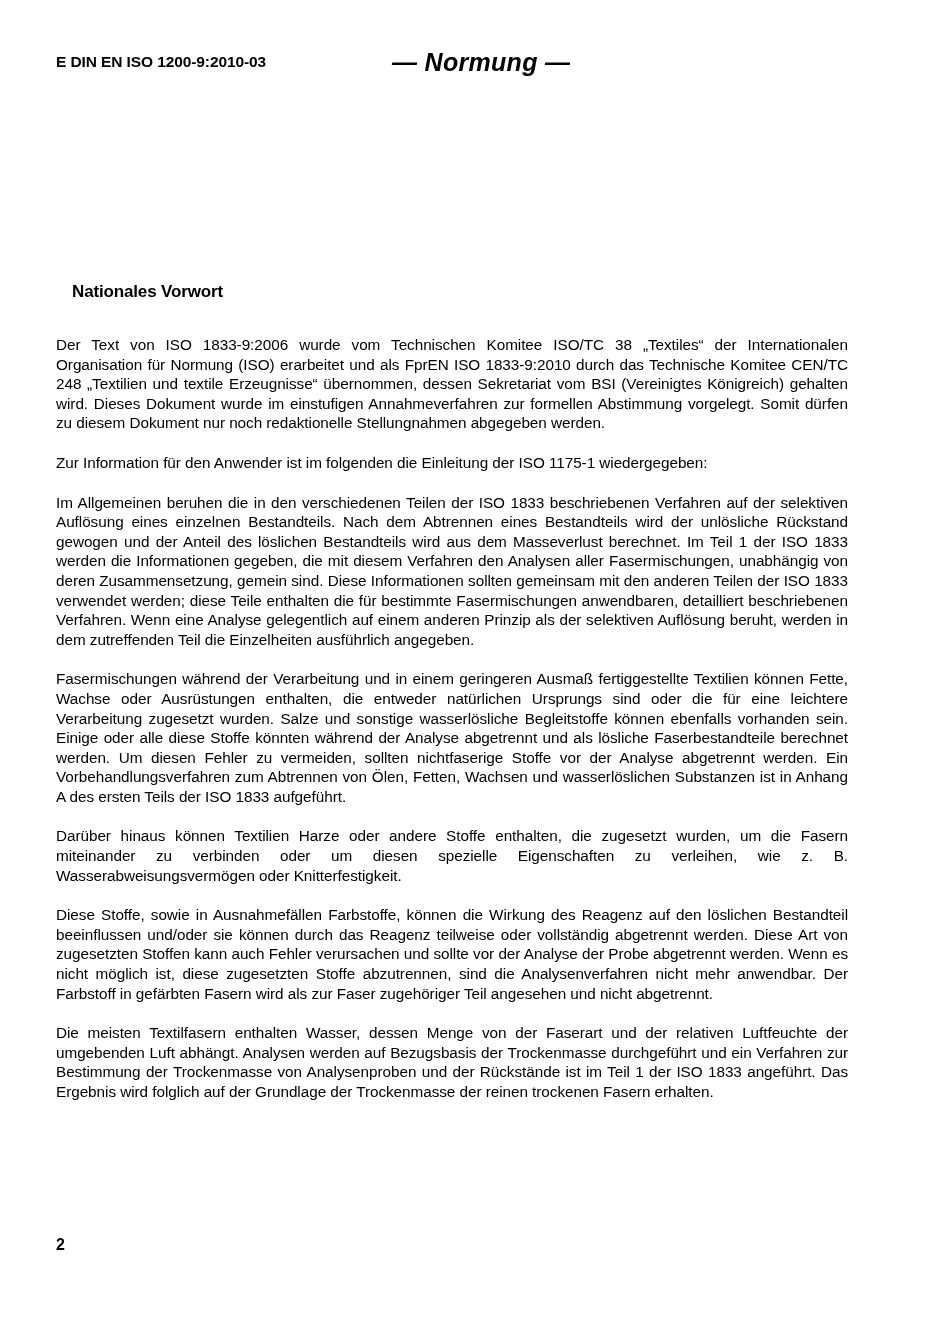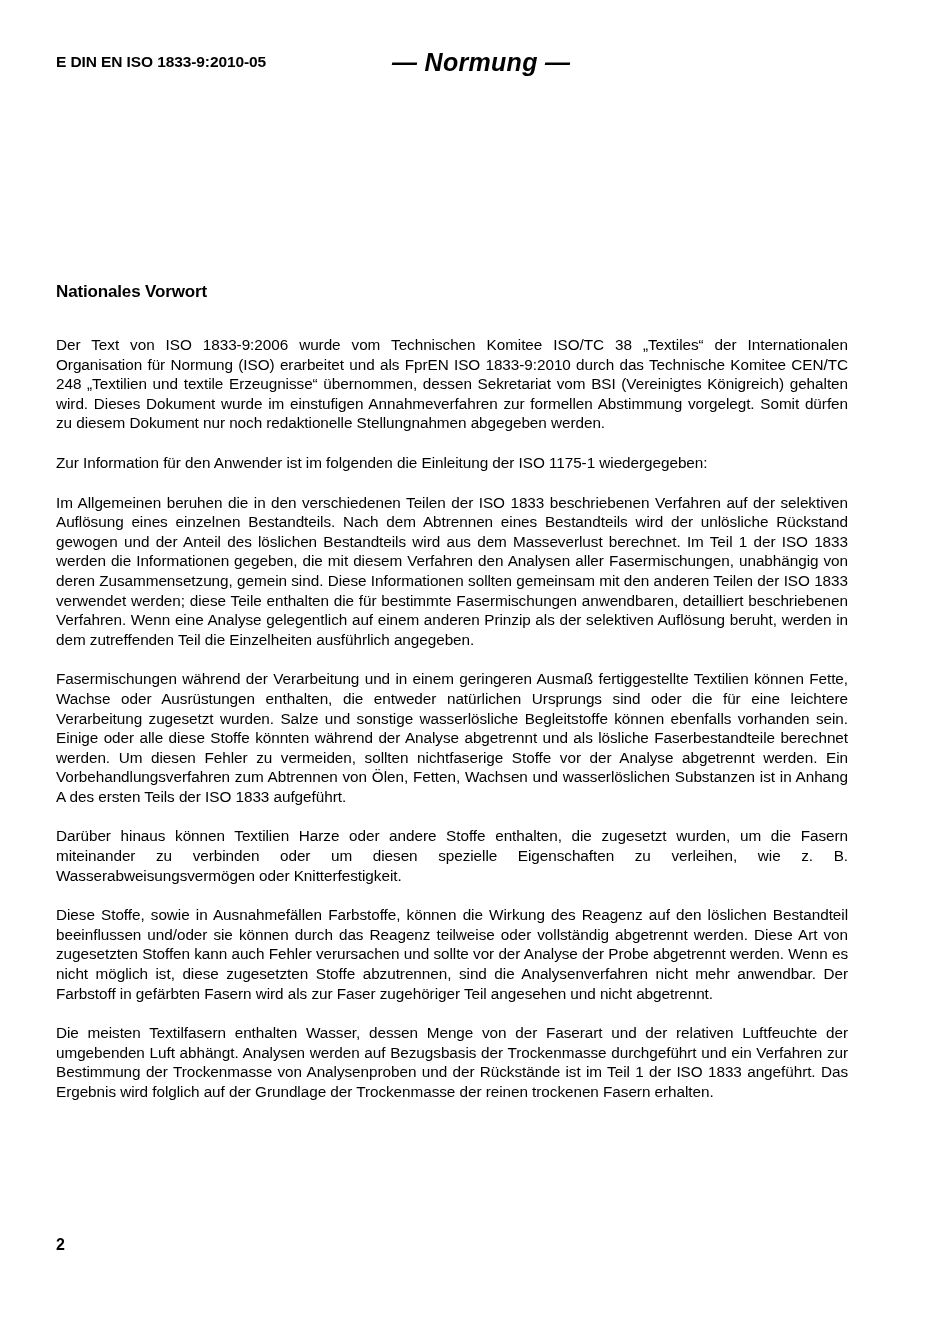--- a/index.html
+++ b/index.html
@@ -58,21 +58,21 @@
     position: absolute;
     left: 56px;
     top: 281px;
     width: 792px;
   }
 
   .section-heading {
     font-size: 17px;
     font-weight: bold;
     letter-spacing: -0.15px;
-    margin: 0 0 33px 0;
+    margin: 0 0 33px 16px;
     line-height: 21px;
   }
 
   .body-paragraph {
     font-size: 15.3px;
     line-height: 19.6px;
     text-align: justify;
     text-justify: inter-word;
     margin: 9px 0 20px 0;
     letter-spacing: -0.05px;
@@ -92,21 +92,21 @@
     font-weight: bold;
     line-height: 20px;
   }
 </style>
 </head>
 <body>
 
 <div class="page">
 
   <div class="page-header">
-    <div class="header-standard-no">E DIN EN ISO 1833-9:2010-05</div>
+    <div class="header-standard-no">E DIN EN ISO 1200-9:2010-03</div>
     <div class="header-draft-mark">— Normung —</div>
   </div>
 
   <div class="content">
 
     <h1 class="section-heading">Nationales Vorwort</h1>
 
     <p class="body-paragraph">Der Text von ISO 1833-9:2006 wurde vom Technischen Komitee ISO/TC 38 „Textiles“ der Internationalen Organisation für Normung (ISO) erarbeitet und als FprEN ISO 1833-9:2010 durch das Technische Komitee CEN/TC 248 „Textilien und textile Erzeugnisse“ übernommen, dessen Sekretariat vom BSI (Vereinigtes Königreich) gehalten wird. Dieses Dokument wurde im einstufigen Annahmeverfahren zur formellen Abstimmung vorgelegt. Somit dürfen zu diesem Dokument nur noch redaktionelle Stellungnahmen abgegeben werden.</p>
     <p class="body-paragraph">Zur Information für den Anwender ist im folgenden die Einleitung der ISO 1175-1 wiedergegeben:</p>
     <p class="body-paragraph">Im Allgemeinen beruhen die in den verschiedenen Teilen der ISO 1833 beschriebenen Verfahren auf der selektiven Auflösung eines einzelnen Bestandteils. Nach dem Abtrennen eines Bestandteils wird der unlösliche Rückstand gewogen und der Anteil des löslichen Bestandteils wird aus dem Masseverlust berechnet. Im Teil 1 der ISO 1833 werden die Informationen gegeben, die mit diesem Verfahren den Analysen aller Fasermischungen, unabhängig von deren Zusammensetzung, gemein sind. Diese Informationen sollten gemeinsam mit den anderen Teilen der ISO 1833 verwendet werden; diese Teile enthalten die für bestimmte Fasermischungen anwendbaren, detailliert beschriebenen Verfahren. Wenn eine Analyse gelegentlich auf einem anderen Prinzip als der selektiven Auflösung beruht, werden in dem zutreffenden Teil die Einzelheiten ausführlich angegeben.</p>

